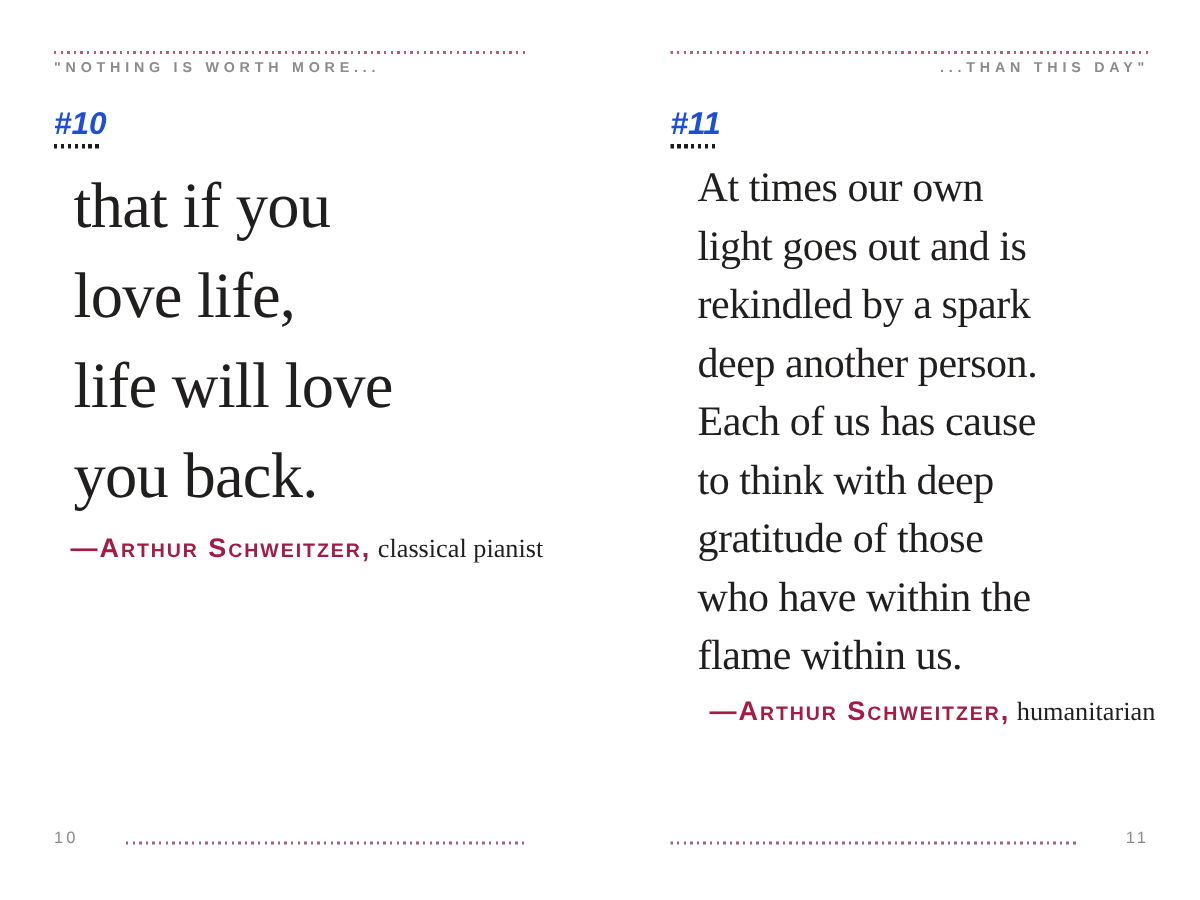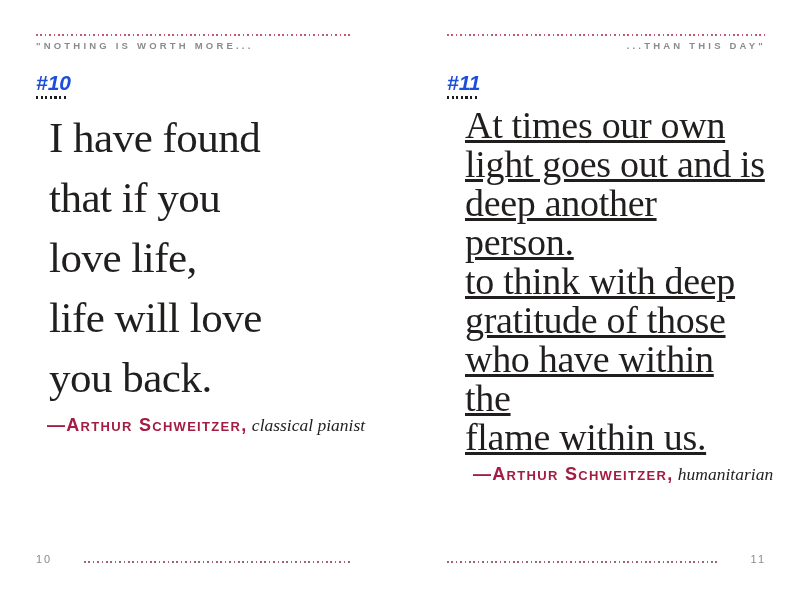--- a/index.html
+++ b/index.html
@@ -66,43 +66,41 @@
   .quote-large {
     margin-top: 9px;
     padding-left: 13px;
     font-size: 43px;
     line-height: 60px;
     letter-spacing: -0.5px;
   }
   .quote-small {
     margin-top: 7px;
     padding-left: 18px;
-    font-size: 38px;
+    font-size: 28px;
     line-height: 39px;
     letter-spacing: -0.3px;
-    text-decoration: underline;
   }
 
   .attribution {
     margin-top: 7px;
     white-space: nowrap;
   }
   .attribution.indent-left  { padding-left: 11px; }
   .attribution.indent-right { padding-left: 26px; }
   .attr-name {
     color: #a21c44;
     font-weight: bold;
     font-variant: small-caps;
     font-size: 18px;
     letter-spacing: 1.3px;
   }
   .attr-role {
     color: #211e1e;
     font-family: "Liberation Serif", serif;
-    font-style: italic;
     font-size: 17.5px;
   }
 
   .page-footer {
     position: absolute;
     left: 0;
     right: 0;
     bottom: 8px;
     display: flex;
     align-items: center;
@@ -120,21 +118,20 @@
 <div class="spread">
 
   <section class="page left">
     <div class="dotted-rule rule-top"></div>
     <div class="running-header">"NOTHING IS WORTH MORE...</div>
 
     <div class="quote-number">#10</div>
     <div class="num-dots"></div>
 
     <div class="quote quote-large">
-        <div>I have found</div>
         <div>that if you</div>
         <div>love life,</div>
         <div>life will love</div>
         <div>you back.</div>
       </div>
 
     <div class="attribution indent-left">
       <span class="attr-name">—Arthur Schweitzer,</span><span class="attr-role"> classical pianist</span>
     </div>
 
@@ -147,21 +144,23 @@
   <section class="page right">
     <div class="dotted-rule rule-top"></div>
     <div class="running-header align-right">...THAN THIS DAY"</div>
 
     <div class="quote-number">#11</div>
     <div class="num-dots"></div>
 
     <div class="quote quote-small">
         <div>At times our own</div>
         <div>light goes out and is</div>
+        <div>rekindled by a spark</div>
         <div>deep another person.</div>
+        <div>Each of us has cause</div>
         <div>to think with deep</div>
         <div>gratitude of those</div>
         <div>who have within the</div>
         <div>flame within us.</div>
       </div>
 
     <div class="attribution indent-right">
       <span class="attr-name">—Arthur Schweitzer,</span><span class="attr-role"> humanitarian</span>
     </div>
 

